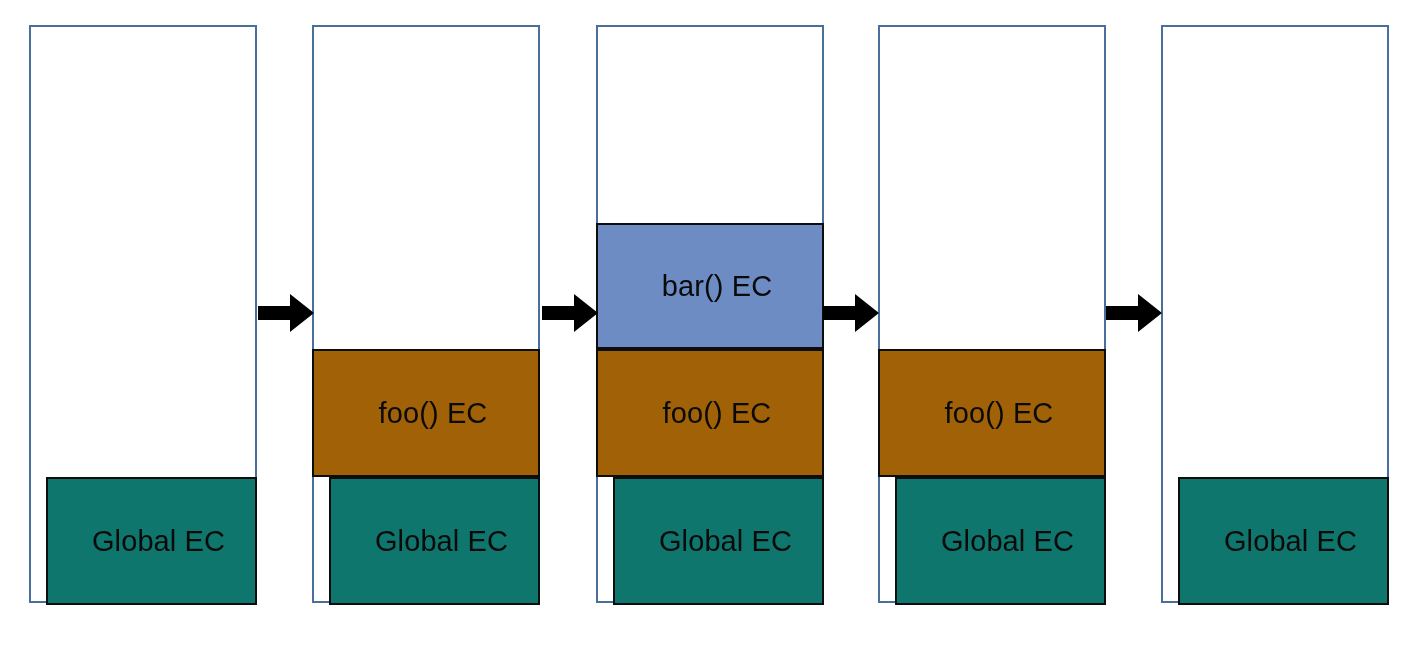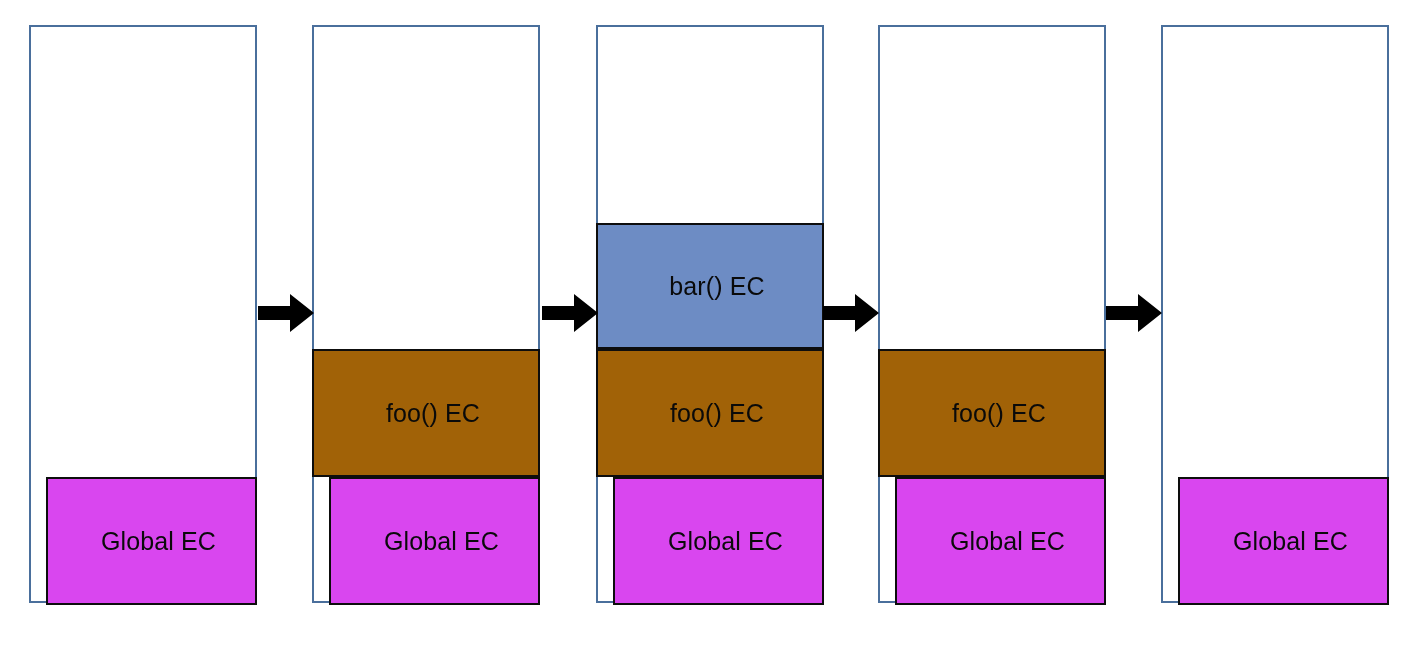--- a/index.html
+++ b/index.html
@@ -32,31 +32,31 @@
     justify-content: flex-end;
   }
 
   
   .frame {
     box-sizing: border-box;
     border: 2px solid #0d0d0d;
     display: flex;
     align-items: center;
     justify-content: center;
-    font-size: 25px;
+    font-size: 29px;
     line-height: 1;
     color: #0a0a0a;
     letter-spacing: 0.1px;
     white-space: nowrap;
     padding-left: 14px;
   }
   .frame + .frame {
     border-top-width: 2px;
   }
-  .frame.global  { background: #d946ef; margin-left: 17px; }
+  .frame.global  { background: #0f766e; margin-left: 17px; }
   .frame.foo     { background: #a16207; }
   .frame.bar     { background: #6d8cc4; }
 
   
   .frame {
     position: absolute;
     left: -2px;
     right: -2px;
   }
 

